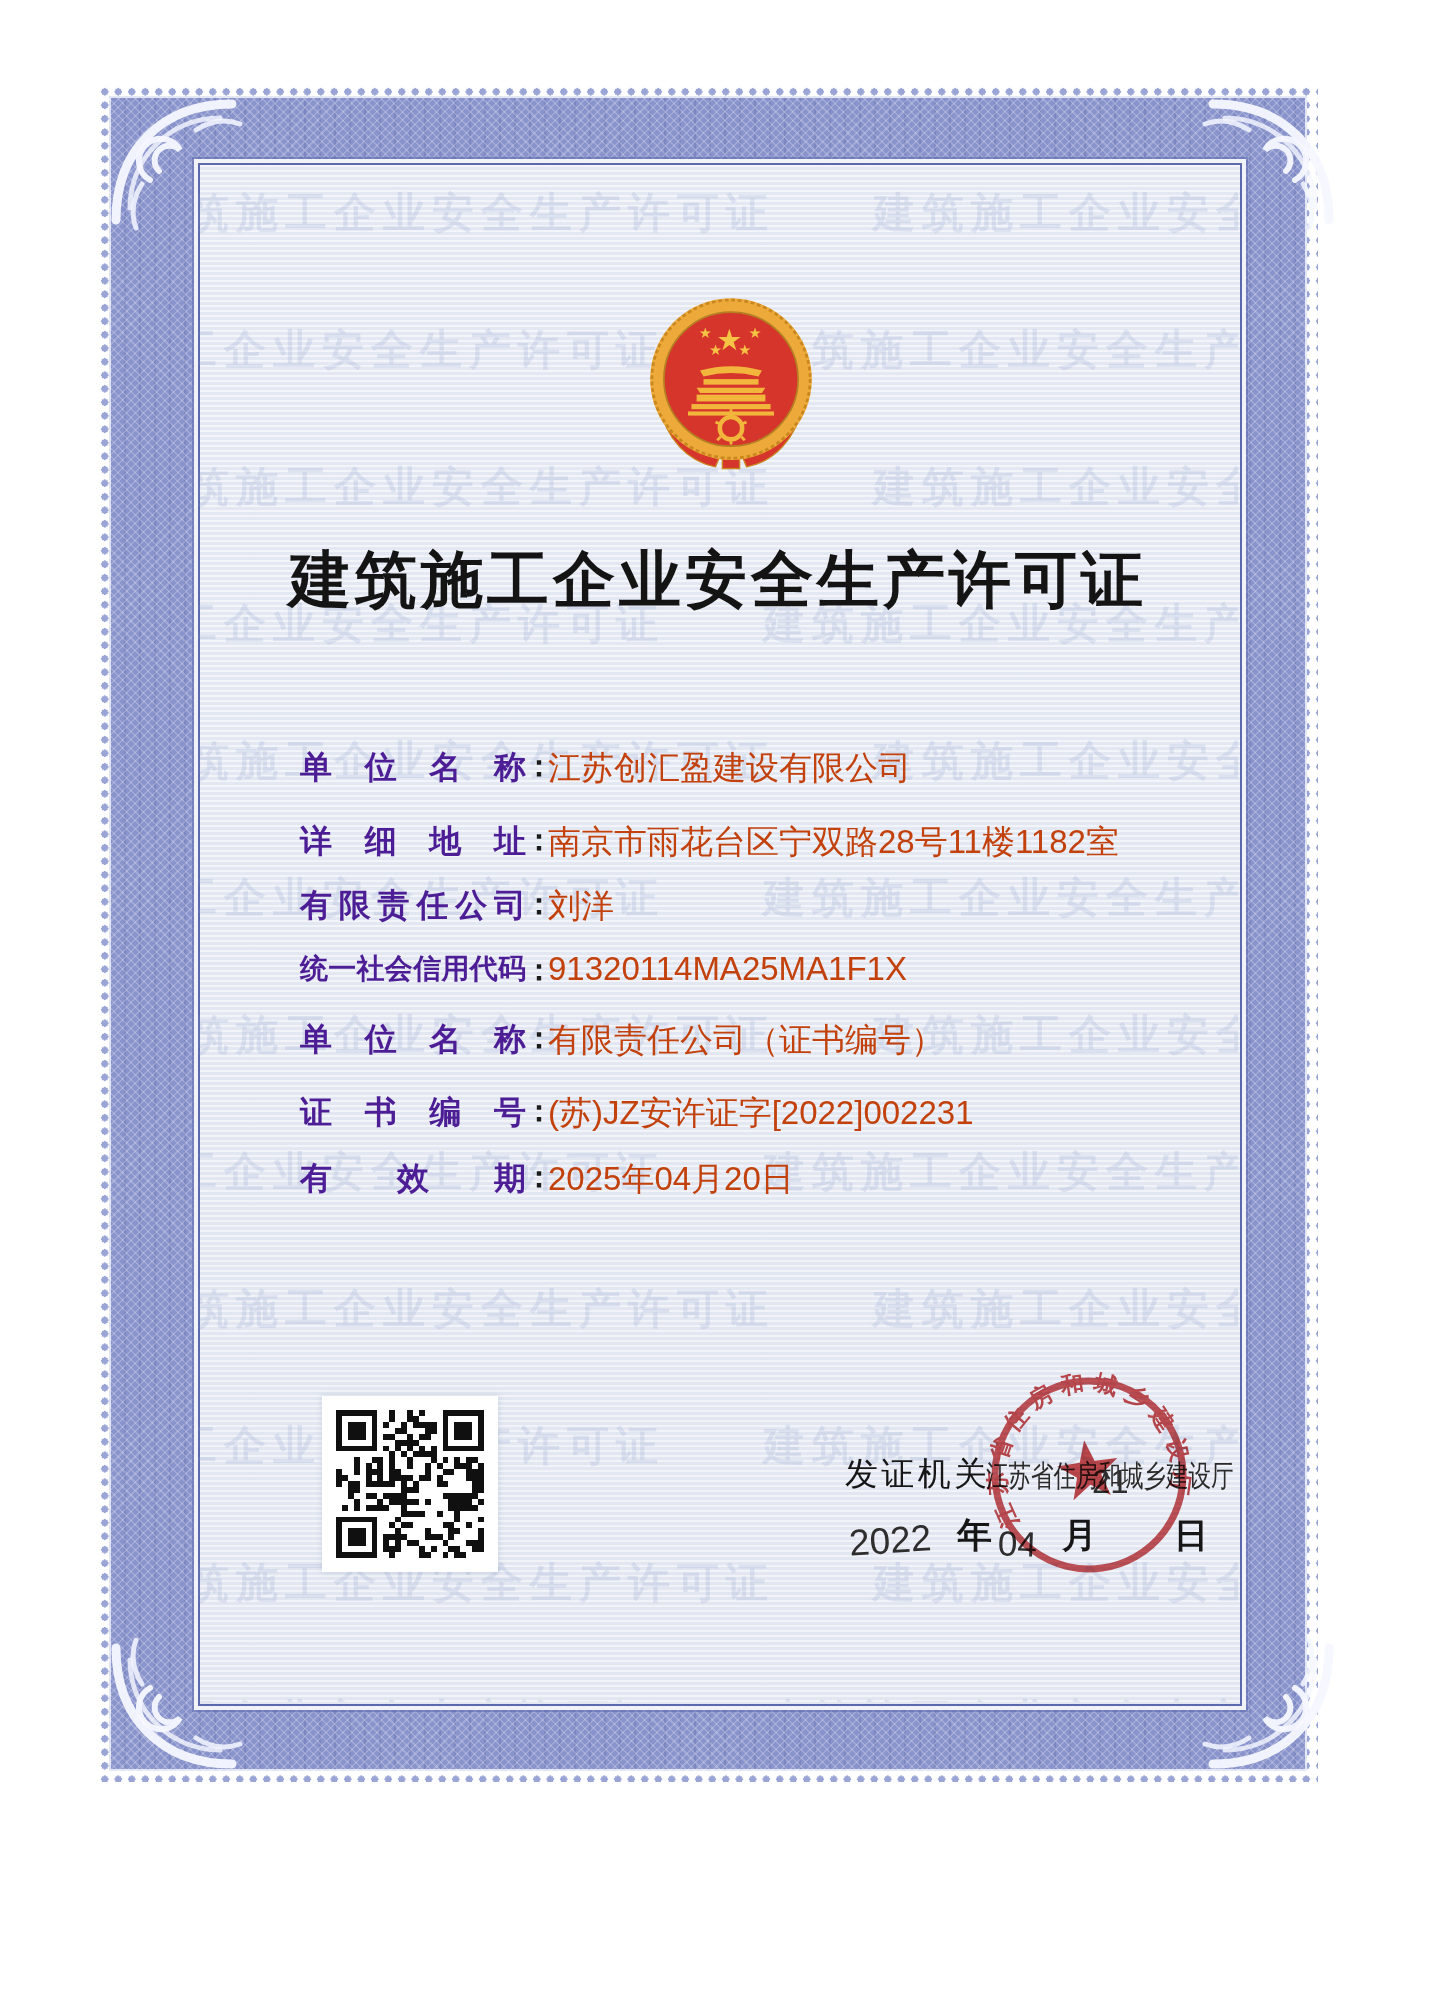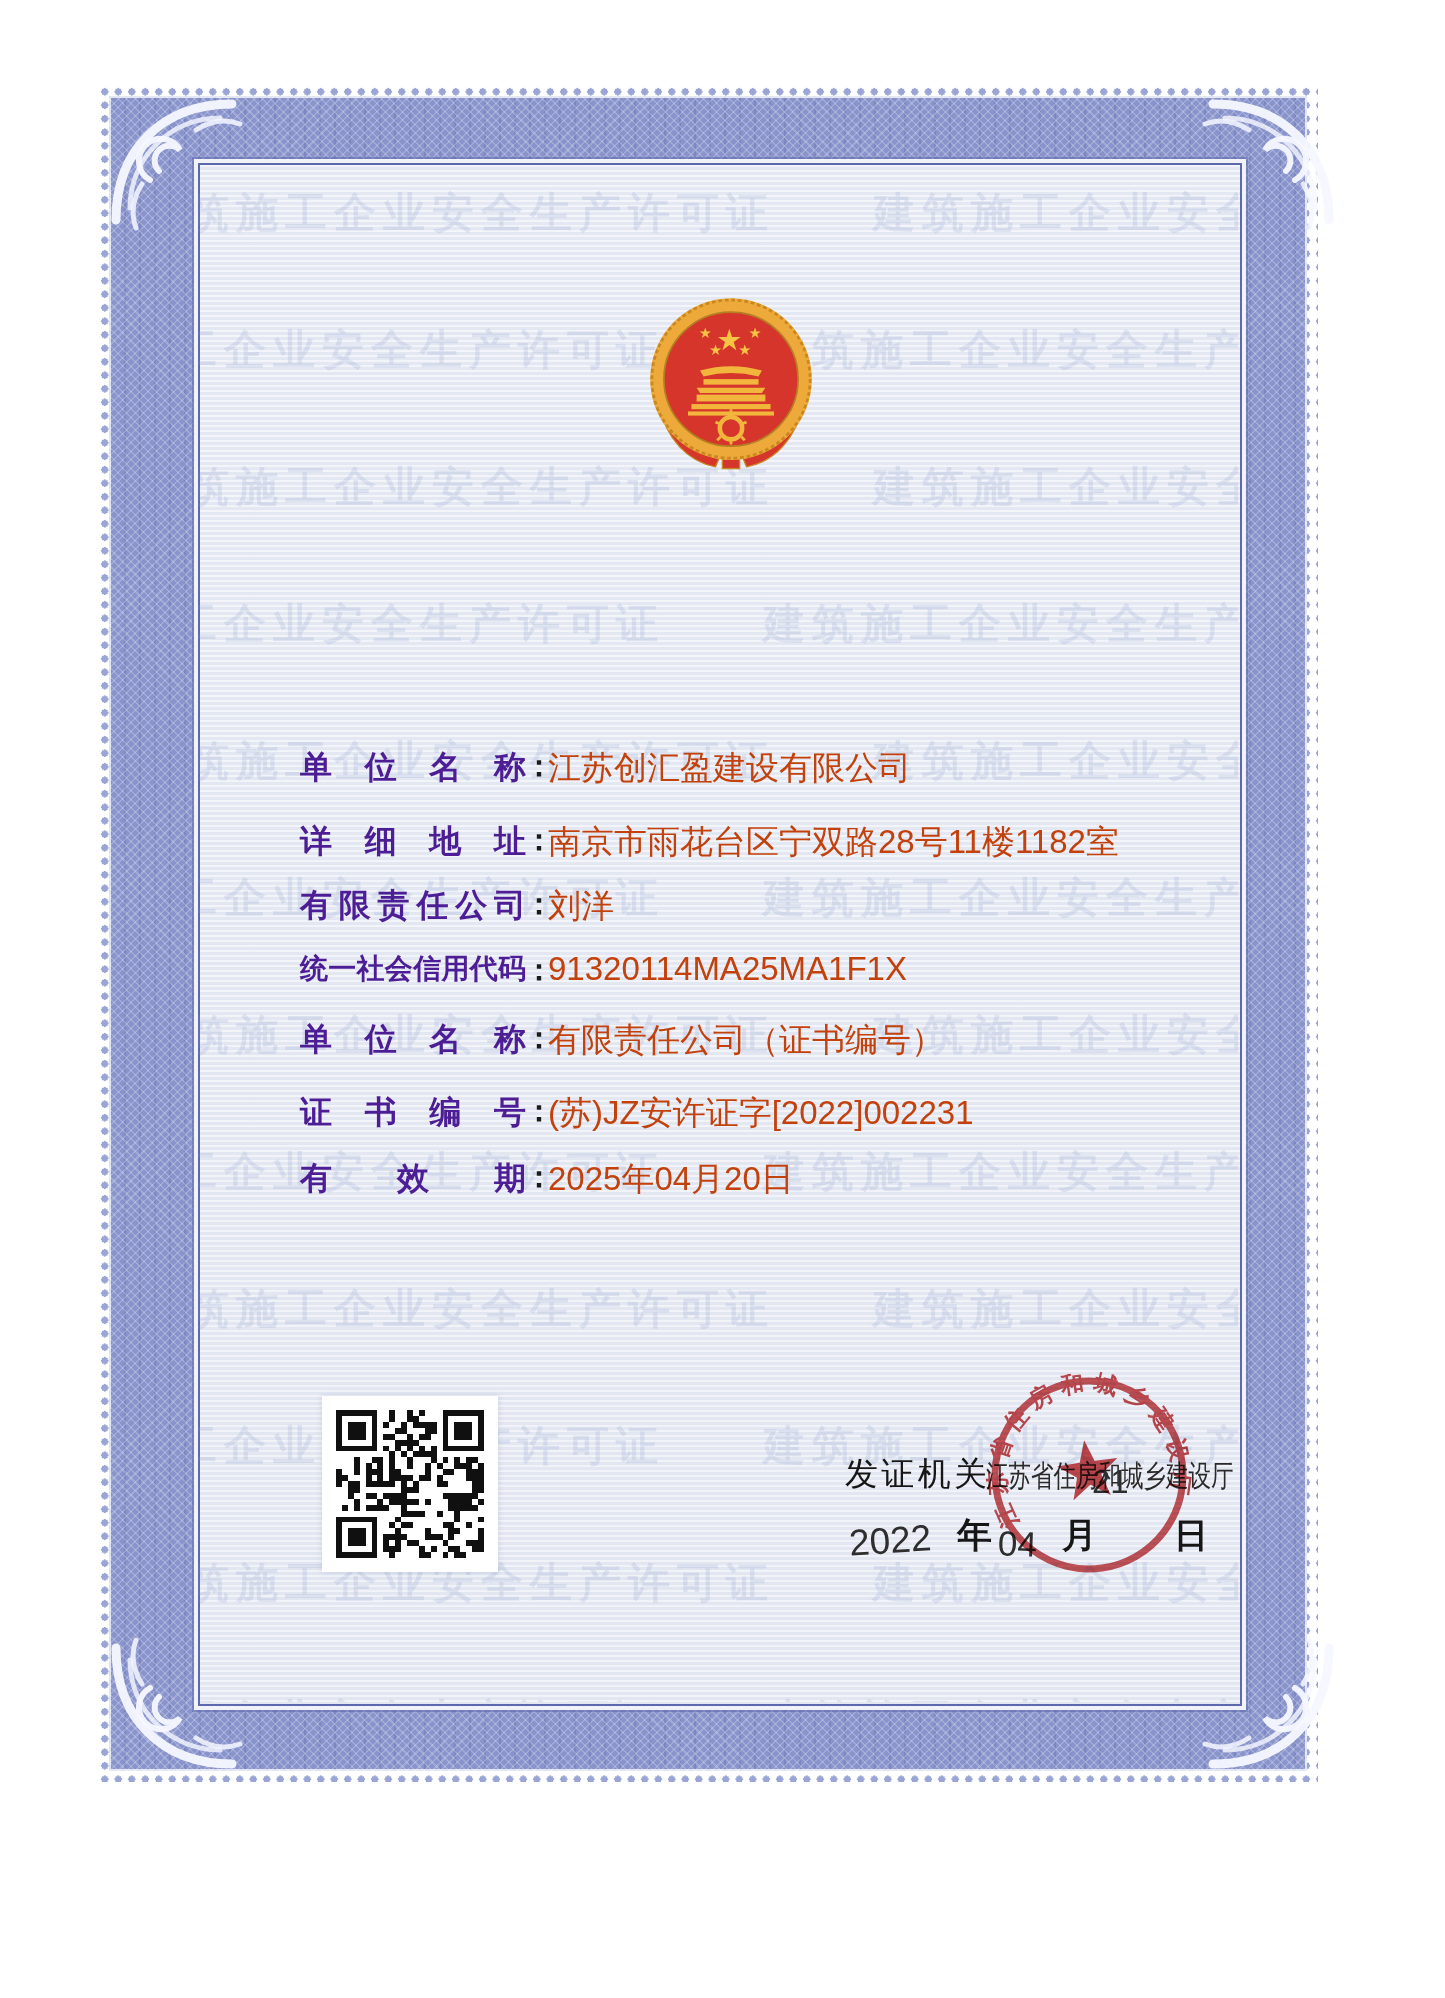--- a/index.html
+++ b/index.html
@@ -171,20 +171,21 @@
     <g stroke="#f2b63d" stroke-width="1.6">
       <line x1="50" y1="68" x2="50" y2="65.5"></line>
         <line x1="43.5" y1="74" x2="41" y2="73"></line>
       <line x1="56.5" y1="74" x2="59" y2="73"></line>
         <line x1="44" y1="81.5" x2="42" y2="83.5"></line>
       <line x1="56" y1="81.5" x2="58" y2="83.5"></line>
         <line x1="50" y1="83.5" x2="50" y2="86"></line>
     </g>
   </svg>
 
+  <div class="cert-title">建筑施工企业安全生产许可证</div>
 
   <div class="field-row" id="row0">
     <div class="f-label">单位名称</div>
     <div class="f-colon">：</div>
     <div class="f-value">江苏创汇盈建设有限公司</div>
   </div>
   <div class="field-row" id="row1">
     <div class="f-label">详细地址</div>
     <div class="f-colon">：</div>
     <div class="f-value">南京市雨花台区宁双路28号11楼1182室</div>

